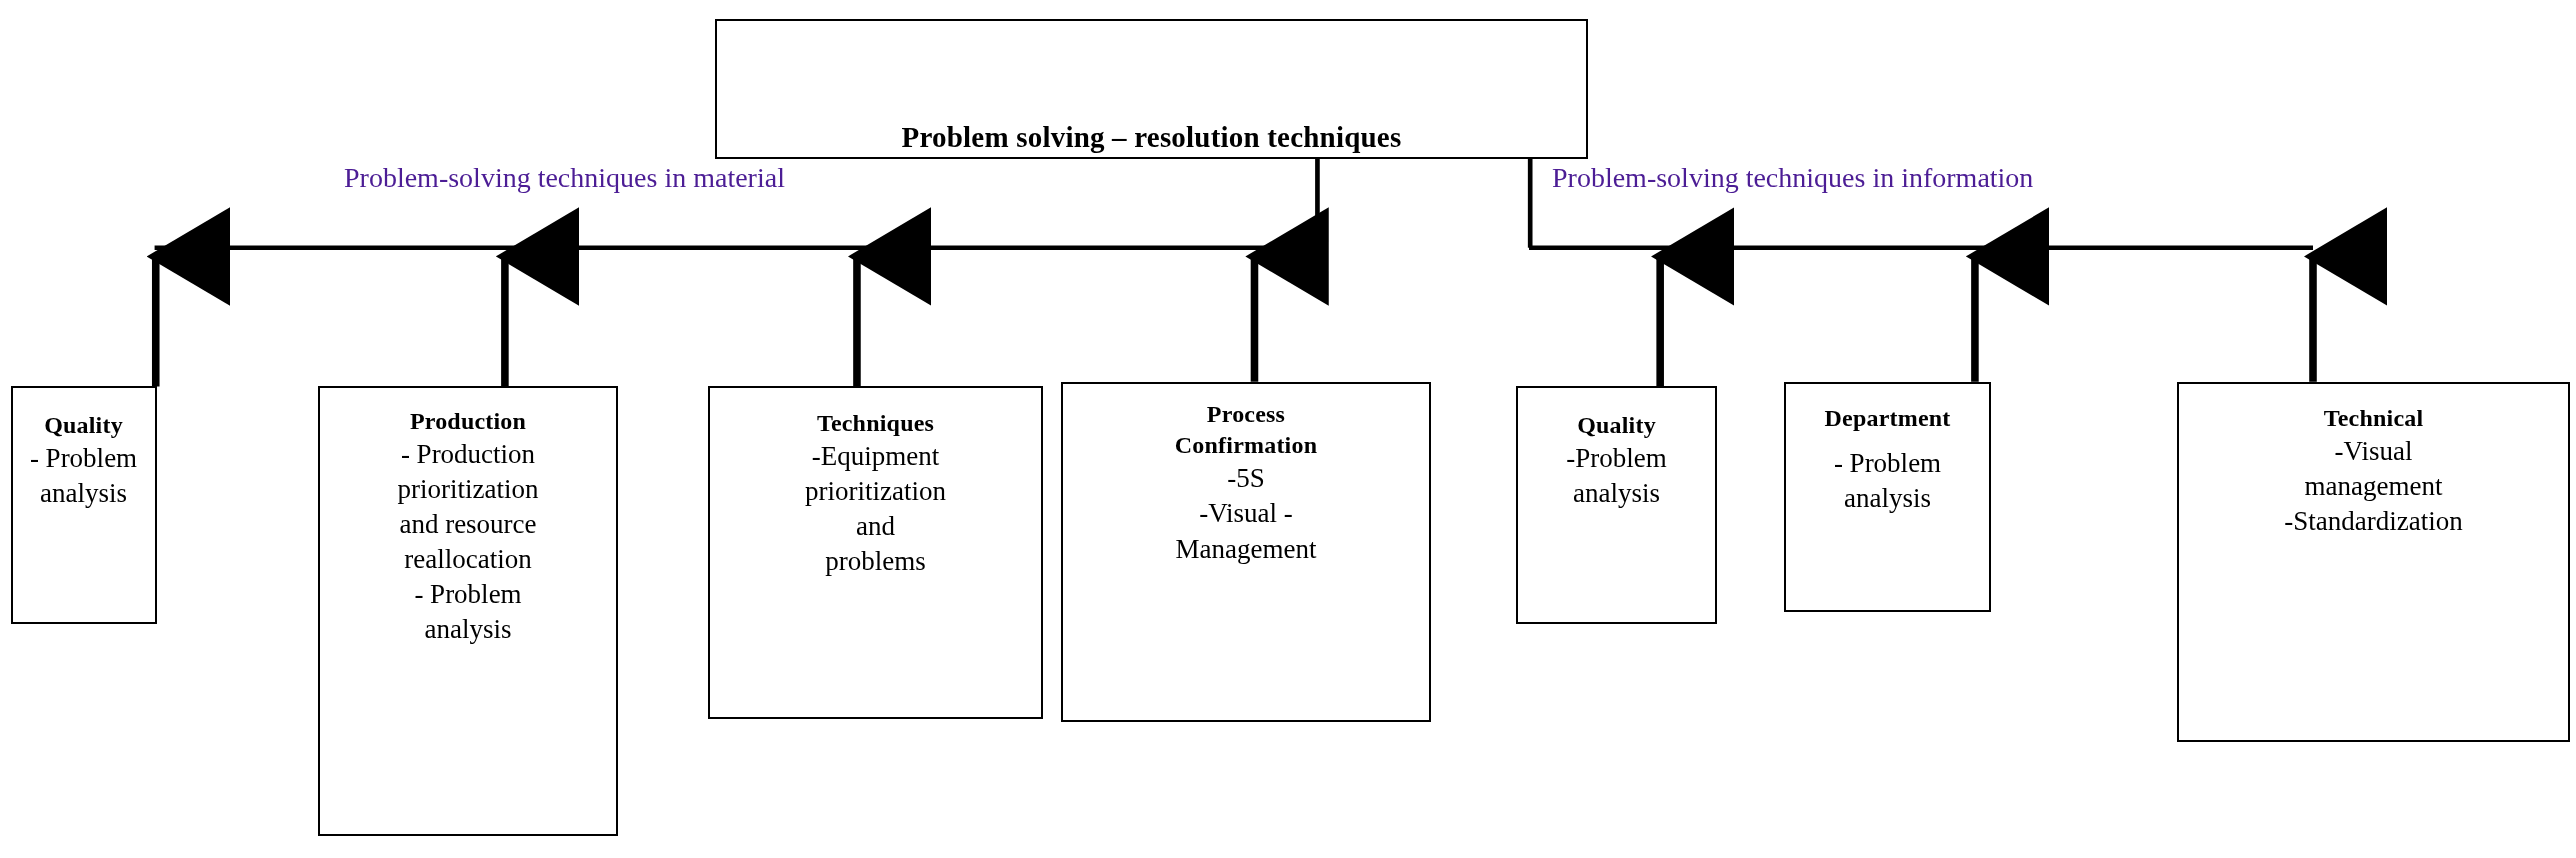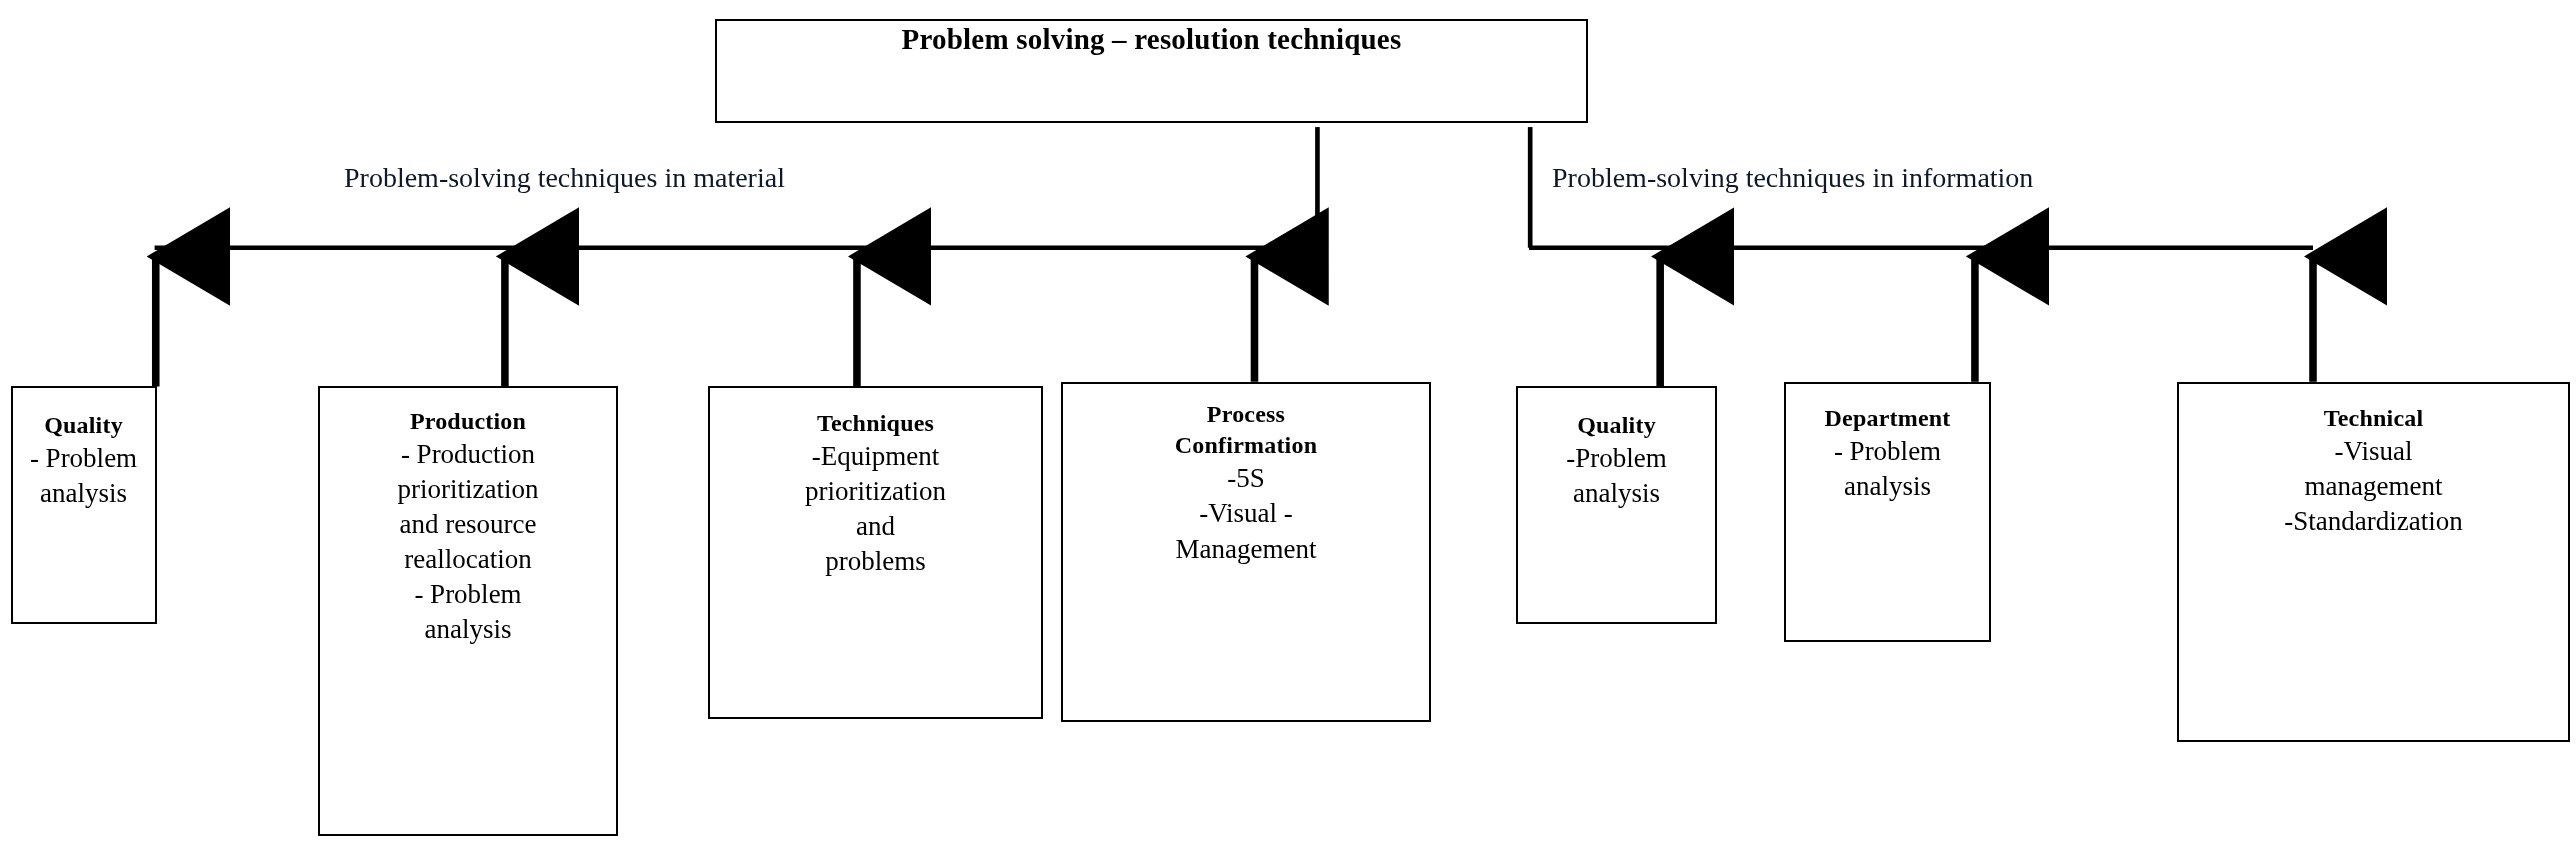--- a/index.html
+++ b/index.html
@@ -30,40 +30,40 @@
     font-size:24px;
     letter-spacing:0.2px;
     white-space:nowrap;
   }
   .node .bodytxt{
     font-weight:normal;
     font-size:27px;
     white-space:pre-line;
   }
   #root-node{
-    left:715px; top:18.7px; width:873px; height:104px;
-    justify-content:flex-start;
+    left:715px; top:18.7px; width:873px; height:140px;
+    justify-content:flex-end;
   }
   #root-node .ttl{font-size:29px;}
   .branch-label{
     position:absolute;
     font-size:28px;
     font-weight:normal;
     white-space:nowrap;
-    color:#0f172a;
+    color:#4c1d95;
   }
   #branch-label-material{left:344px; top:162px;}
   #branch-label-information{left:1516px; top:162px;margin-left:36px;}
 
   #node-quality-material{left:10.5px;  top:386px;  width:146px; height:238px; padding-top:22px;}
   #node-production     {left:318px;  top:386px;  width:300px; height:450px; padding-top:17.5px;}
   #node-techniques     {left:708px; top:386px;  width:335px; height:333px; padding-top:20px;}
   #node-process-confirmation{left:1061px; top:382px; width:370px; height:340px; padding-top:15px;}
   #node-quality-information{left:1516px; top:386px; width:201px; height:238px; padding-top:22px;}
-  #node-department     {left:1784px; top:382px;  width:207px; height:260px; padding-top:18.7px;}
+  #node-department     {left:1784px; top:382px;  width:207px; height:230px; padding-top:18.7px;gap:12px;}
   #node-technical      {left:2177px; top:382px;  width:393px; height:360px; padding-top:18.7px;}
 </style>
 </head>
 <body>
 
 <div id="stage">
 
   <svg id="connectors" viewBox="0 0 4419 1472" xmlns="http://www.w3.org/2000/svg">
     <defs>
       <marker id="arrowUp" markerWidth="13" markerHeight="11" refX="6.5" refY="1.2" orient="auto-start-reverse" markerUnits="strokeWidth">

